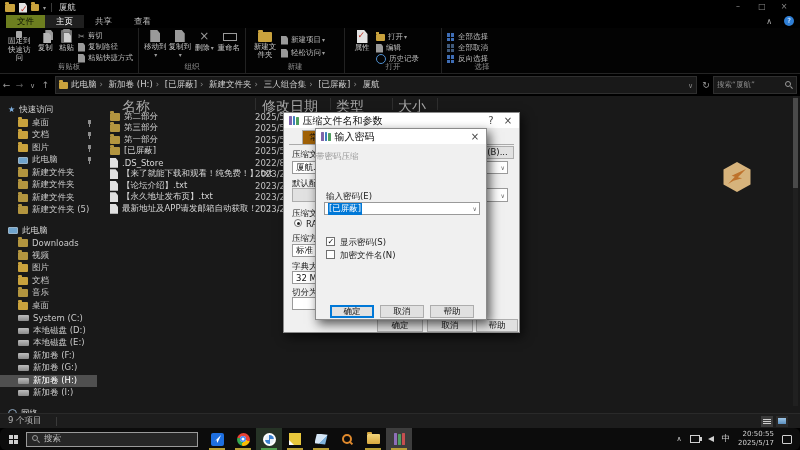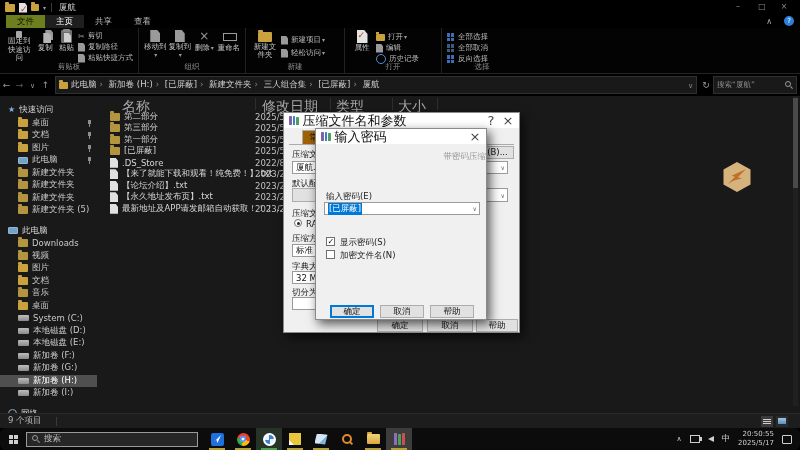--- a/index.html
+++ b/index.html
@@ -102,21 +102,21 @@
   .frow{height:11.5px;display:flex;align-items:center;gap:4px;padding-left:13px;color:#d6d6d6;font-size:8.5px;white-space:nowrap;}
   .frow .date{position:absolute;left:158px;color:#c0c0c0;}
   .frow{position:relative;}
   .scrollbar{position:absolute;right:2px;top:0;width:5px;height:310px;background:#202020;}
   .scrollbar .thumb{position:absolute;left:0;top:2px;width:5px;height:90px;background:#4a4a4a;}
   
   .hexwidget{position:absolute;left:722px;top:162px;width:30px;height:30px;clip-path:polygon(50% 0,95% 25%,95% 75%,50% 100%,5% 75%,5% 25%);background:#e6c185;opacity:.92;}
   .hexwidget::after{content:"";position:absolute;left:6px;top:7px;width:18px;height:15px;background:#cd7a2e;clip-path:polygon(0 100%,38% 52%,20% 45%,100% 0,55% 55%,78% 62%,30% 78%);}
   
   .dialog{position:absolute;background:#f0f0f0;border:1px solid #8a8a8a;box-shadow:3px 4px 10px rgba(0,0,0,.65);color:#111;font-size:8.5px;box-sizing:border-box;}
-  .dlg-title{height:15px;background:#fff;display:flex;align-items:center;gap:4px;padding:0 5px;font-size:13px;color:#111;}
+  .dlg-title{height:15px;background:#fff;display:flex;align-items:center;gap:4px;padding:0 5px;font-size:10px;color:#111;}
   .dlg-btnx{margin-left:auto;color:#444;width:12px;text-align:center;}
   .dlg-help{color:#444;width:10px;text-align:center;}
   .dlg-btnx::before{content:"×";}
   .dlg-help::before{content:"?";}
   .ic-rar{display:flex;gap:1px;height:9px;align-items:flex-end;flex:none;}
   .ic-rar i{width:2.5px;height:9px;border-radius:.5px;}
   .ic-rar i:nth-child(1){background:#7d64aa;}
   .ic-rar i:nth-child(2){background:#3f7fbf;}
   .ic-rar i:nth-child(3){background:#4f9e5f;height:8px;}
   .fieldlabel{position:absolute;color:#222;}
@@ -596,21 +596,21 @@
   <div class="dialog" style="left:315px;top:128px;width:172px;height:192px;z-index:60;">
     <div class="dlg-title">
       <span class="ic-rar">
           <i></i>
           <i></i>
           <i></i>
         </span>
       <span>输入密码</span>
       <span class="dlg-btnx"></span>
     </div>
-    <span class="graytext" style="left:0;right:0;top:22px;text-align:right;">带密码压缩</span>
+    <span class="graytext" style="left:0;right:0;top:22px;text-align:left;">带密码压缩</span>
     <span class="fieldlabel" style="left:10px;top:62px;">输入密码(E)</span>
     <div class="combo" style="left:8px;top:73px;width:156px;height:13px;">
       <span class="seltext">[已屏蔽]</span>
       <span class="chev"></span>
     </div>
     <span class="cb checked" style="left:10px;top:108px;"></span>
     <span class="fieldlabel" style="left:24px;top:108px;">显示密码(S)</span>
     <span class="cb" style="left:10px;top:121px;"></span>
     <span class="fieldlabel" style="left:24px;top:121px;">加密文件名(N)</span>
     <div class="btn primary" style="left:14px;top:176px;width:44px;height:13px;">

